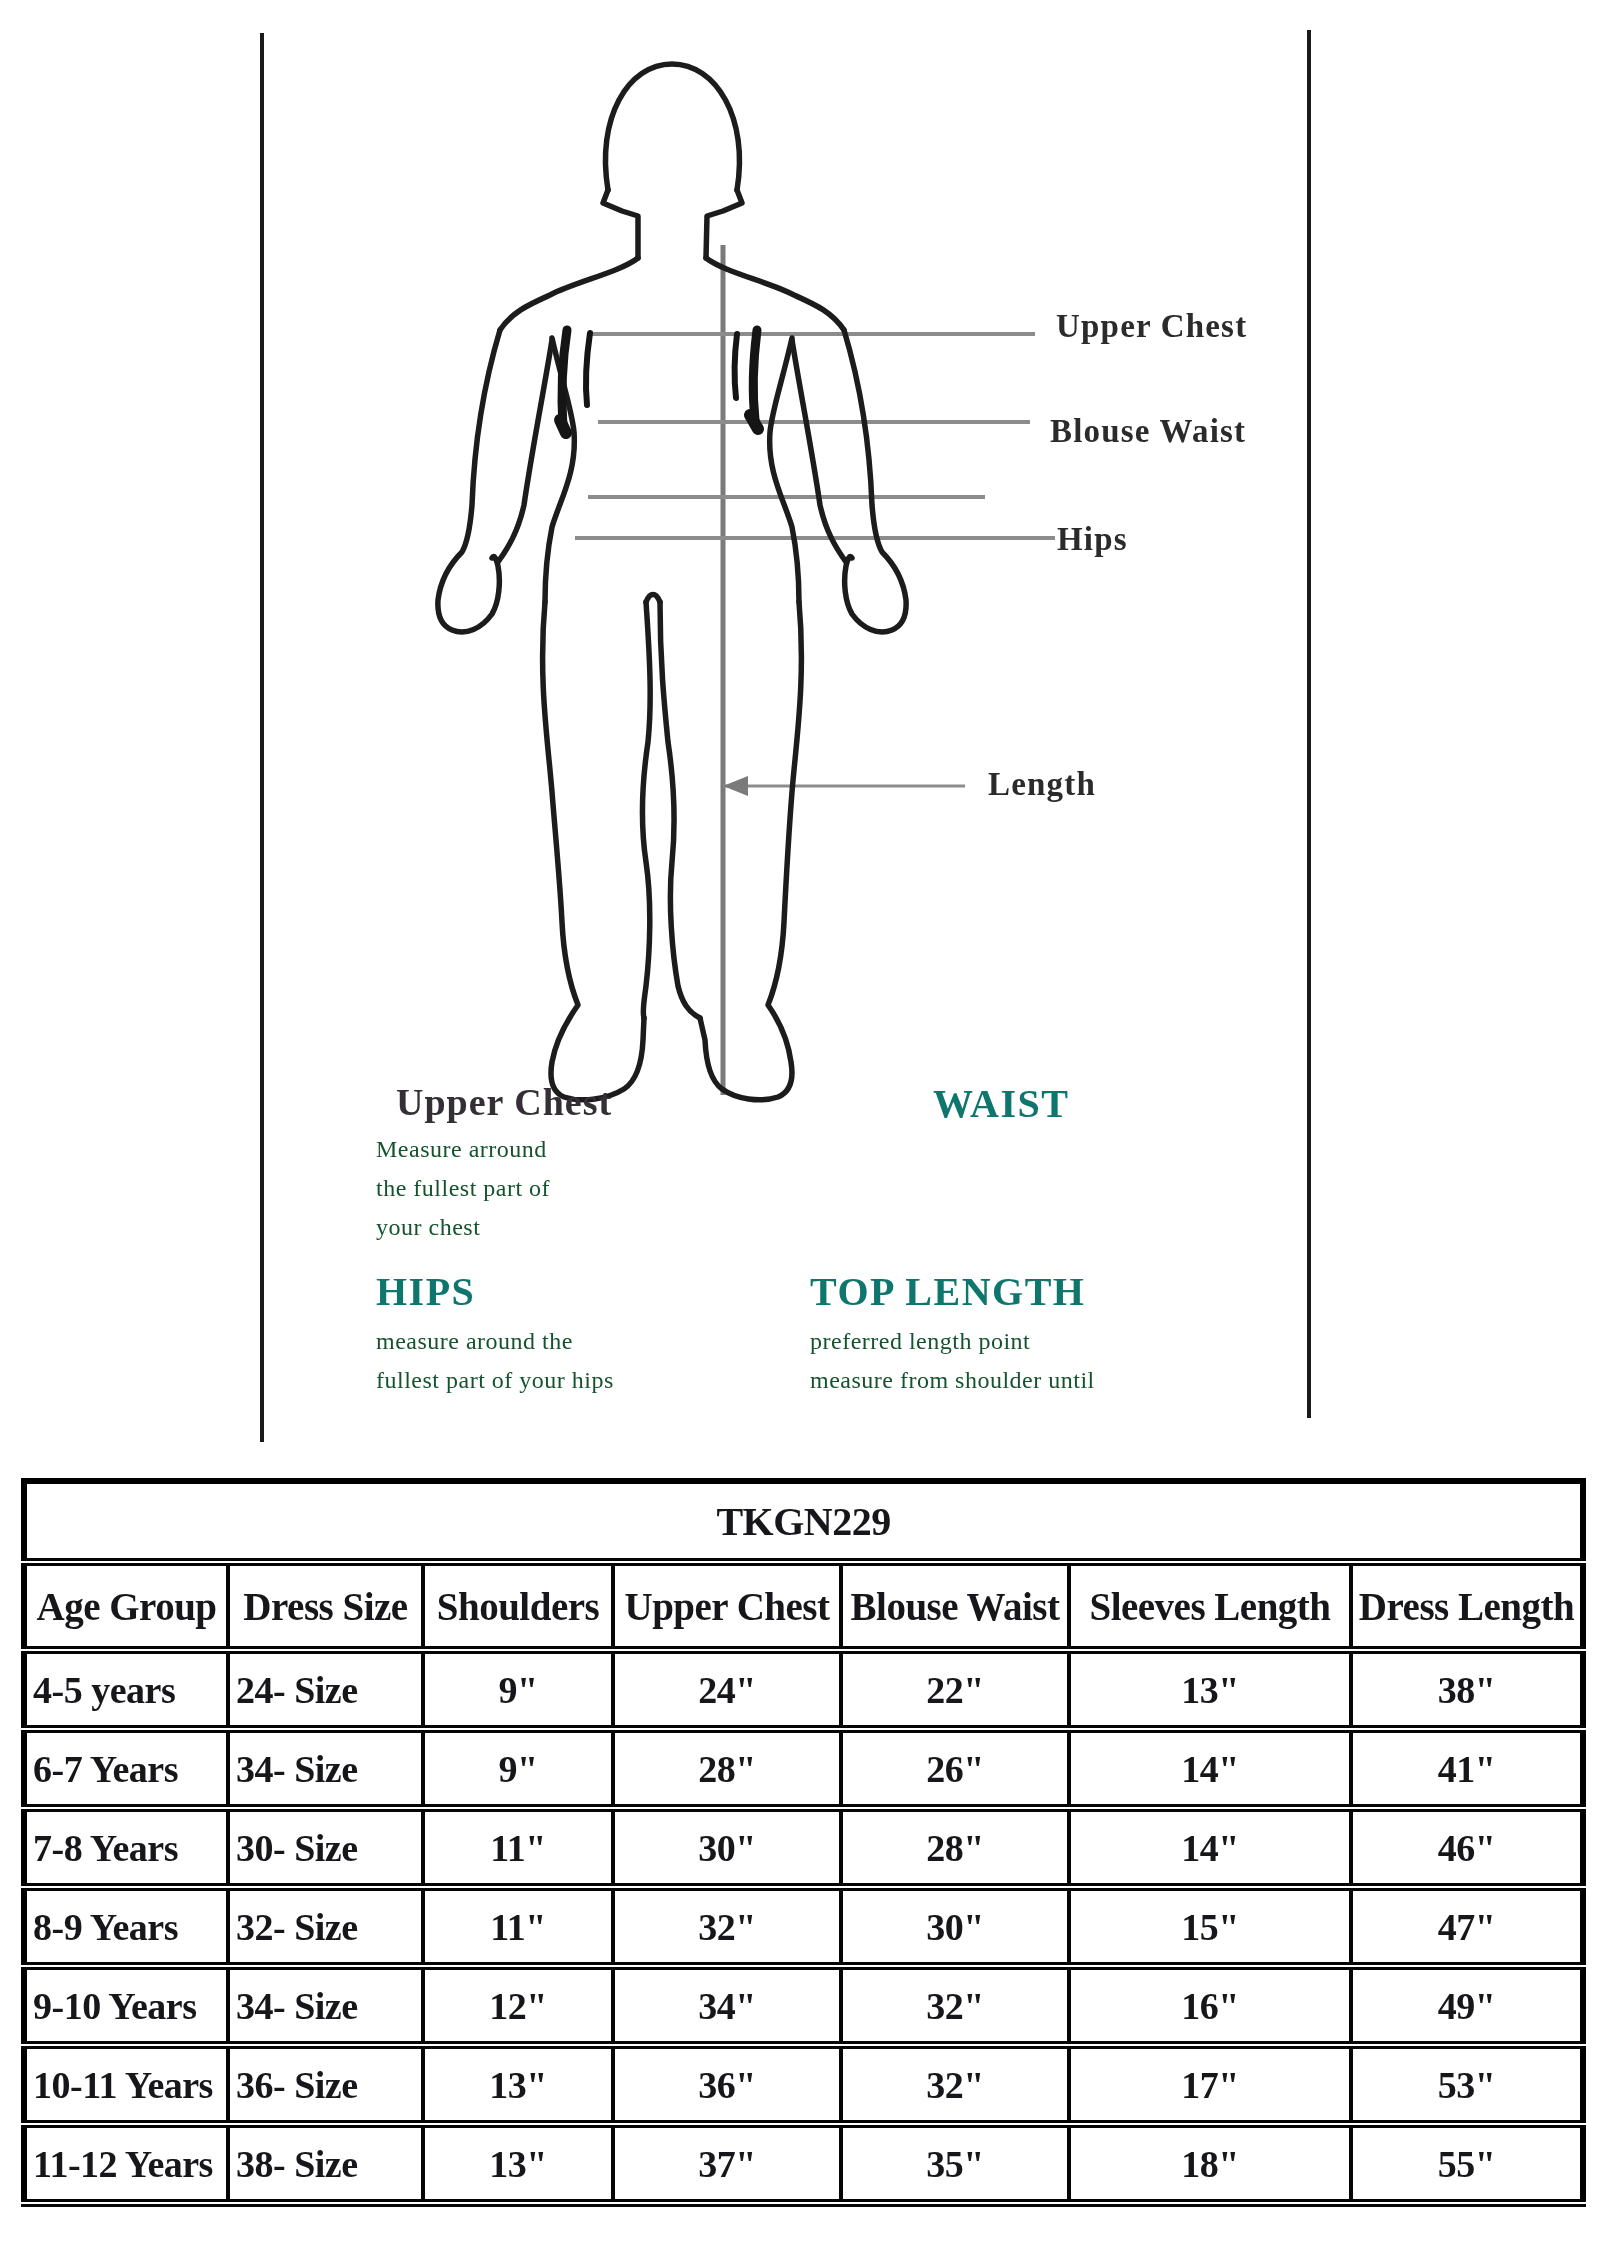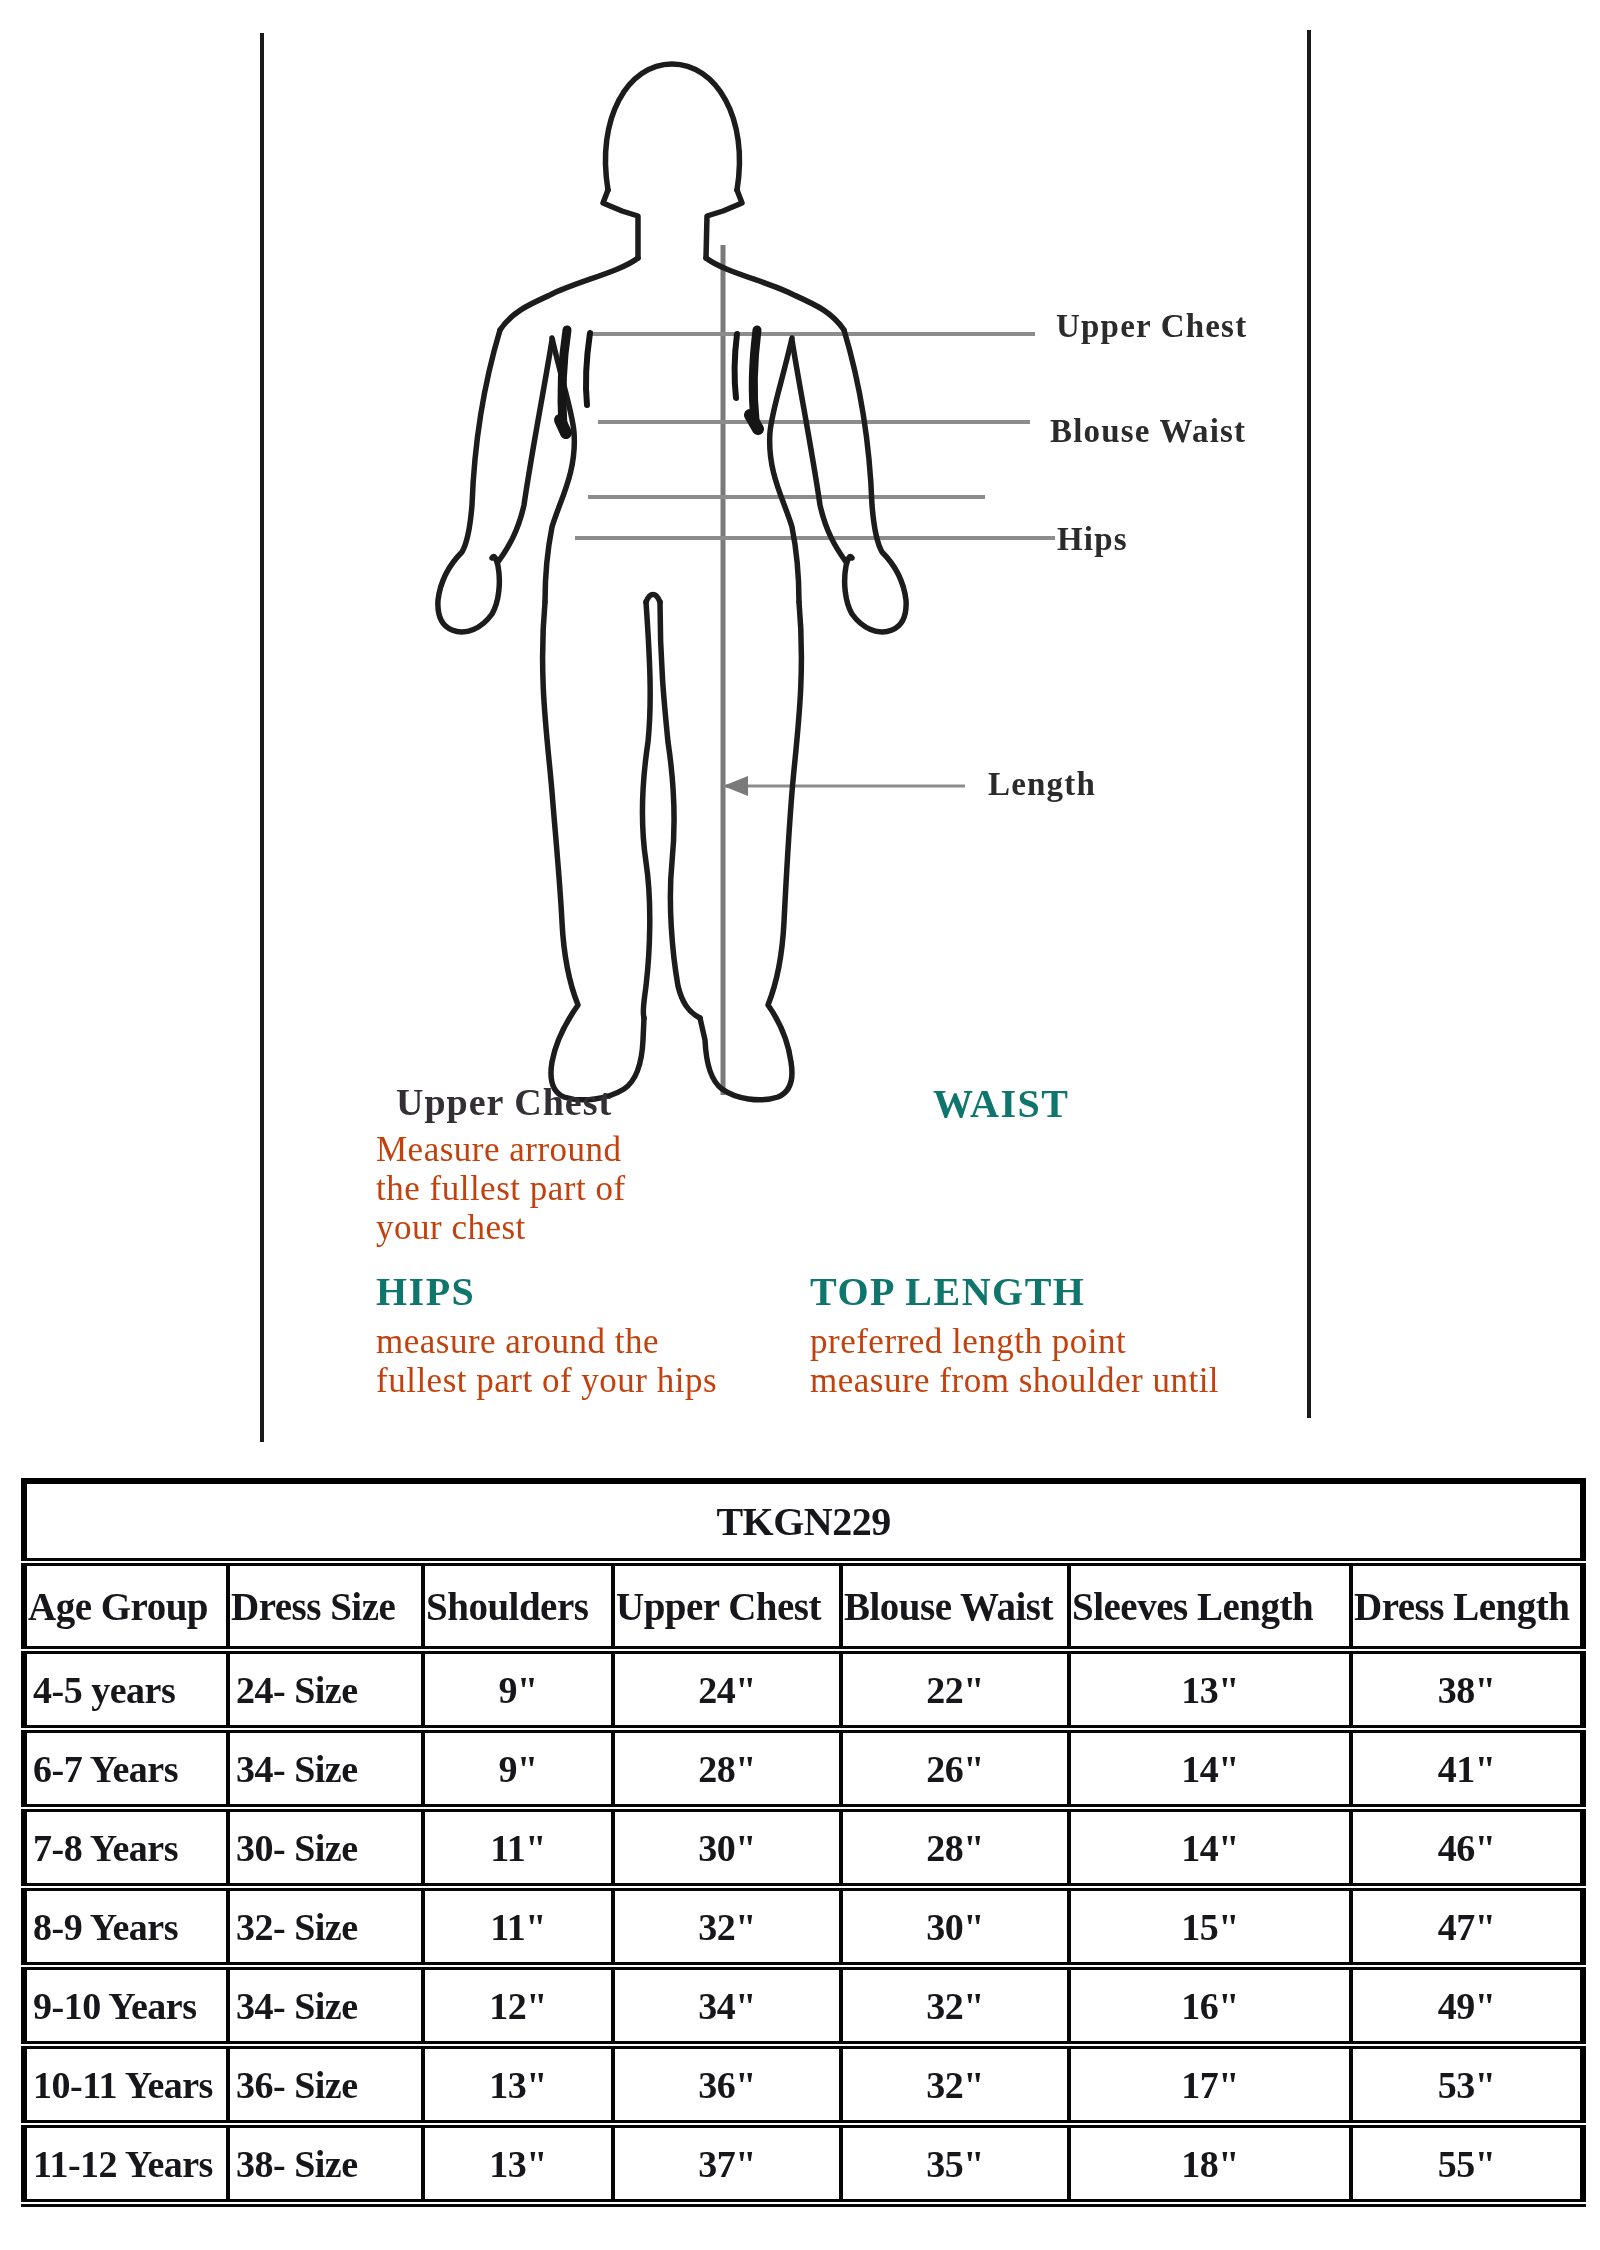--- a/index.html
+++ b/index.html
@@ -7,33 +7,33 @@
         font-family:Liberation Serif, serif;}
   
   .diagram{position:absolute;left:0;top:0;width:1600px;height:1460px;}
   .diagram svg{position:absolute;left:0;top:0;}
   .fig-label{position:absolute;font-size:33px;font-weight:600;color:#2b2b2b;
              letter-spacing:1.2px;white-space:nowrap;}
   .desc-head-mixed{position:absolute;font-size:38px;font-weight:600;color:#342e35;
              letter-spacing:1px;white-space:nowrap;}
   .desc-head-caps{position:absolute;font-size:40px;font-weight:700;color:#0f766e;
              letter-spacing:1.5px;white-space:nowrap;}
-  .desc-body{position:absolute;font-size:35px;font-weight:400;color:#c2410c;
+  .desc-body{position:absolute;font-size:24px;font-weight:400;color:#14532d;
              letter-spacing:.5px;line-height:39px;white-space:nowrap;}
   
   .size-table{position:absolute;left:21px;top:1478px;width:1559px;
               border-collapse:collapse;table-layout:fixed;
               border:6px solid #000;}
   .size-table td{border-left:4px solid #050505;border-right:4px solid #050505;
                  border-bottom:8px double #050505;
                  font-weight:700;color:#17171b;letter-spacing:-0.5px;
                  overflow:hidden;white-space:nowrap;}
   .size-table td.title-cell{border-bottom:8px double #050505;text-align:center;
                  font-size:40px;height:72px;}
-  .size-table td.head{font-size:39px;text-align:left;height:78px;}
+  .size-table td.head{font-size:39px;text-align:center;height:78px;}
   .size-table td.cell{font-size:38px;text-align:center;height:69px;}
   .size-table td.cell-left{font-size:38px;text-align:left;padding-left:6px;height:69px;}
 </style>
 </head>
 <body>
 
 <div class="page">
 
   <div class="diagram">
     <svg width="1600" height="1460" viewBox="0 0 1600 1460">

